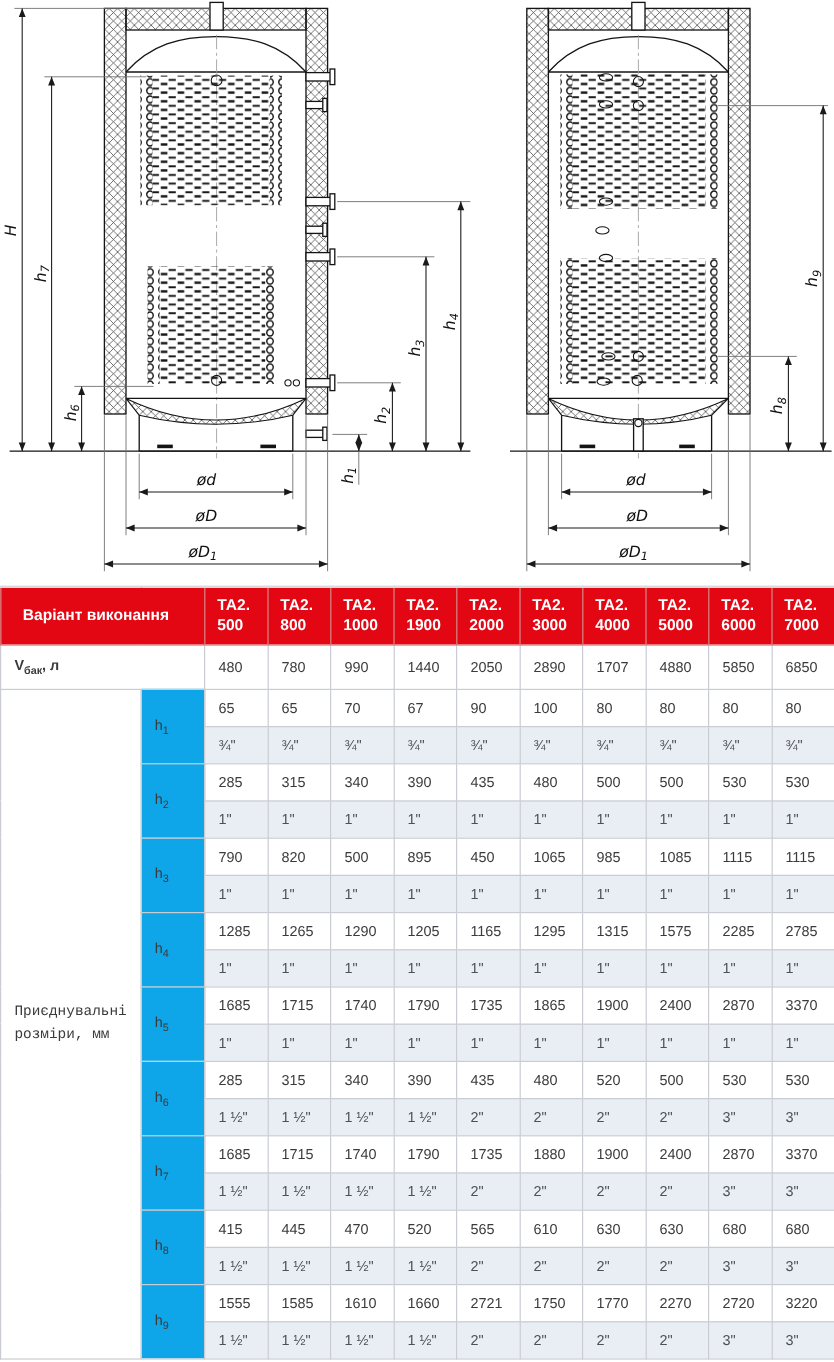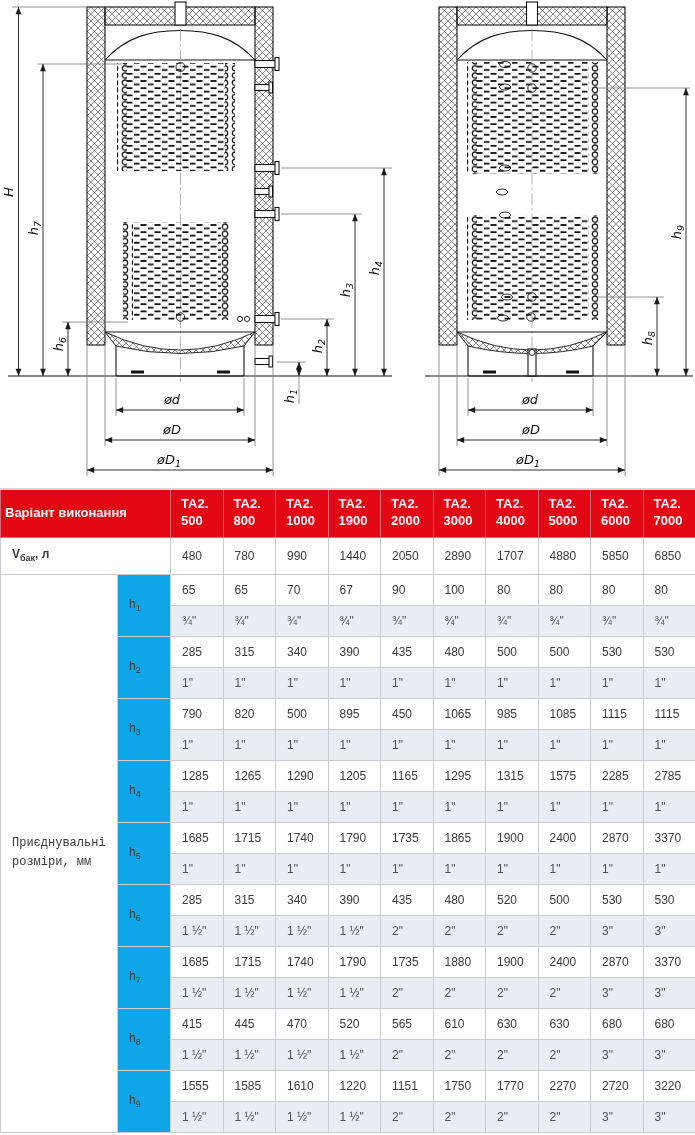--- a/index.html
+++ b/index.html
@@ -19,21 +19,21 @@
   .ext{stroke:#707070;stroke-width:0.75;}
   .dim{stroke:#1a1a1a;stroke-width:0.9;marker-start:url(#aA);marker-end:url(#aA);}
   .dl{font-family:"DejaVu Sans",sans-serif;font-style:italic;font-size:13px;fill:#111;text-anchor:middle;}
   .dl .sb{font-size:9.5px;}
 
   
   table.spec{border-collapse:collapse;table-layout:fixed;width:695px;border-top:2px solid #d9d9d9;}
   table.spec th,table.spec td{border:1px solid #c9cdd3;box-sizing:border-box;}
   table.spec th{background:#e30613;color:#fff;font-size:13px;font-weight:bold;text-align:left;
     vertical-align:middle;padding:4px 3px 4px 10px;height:48px;line-height:1.3;border-color:#d96a6f;}
-  table.spec th.corner{padding-left:4px;}
+  table.spec th.corner{padding-left:18px;}
   table.spec td{font-size:12px;color:#3b3b3b;padding:0 3px 0 11px;vertical-align:middle;}
   .r-vol td{height:37px;margin-left:44px;}
   .r-mm td,.r-in td{height:31px;}
   .r-in td.val{background:#e9edf4;color:#4d5156;}
   td.lblv{font-weight:bold;color:#1f1f1f;}
   td.group{vertical-align:top;padding-top:9px;line-height:1.55;color:#2e2e2e;background:#fff;font-family:Liberation Mono, monospace;}
   td.plbl{vertical-align:top;padding-top:8px;background:#0ea5e9;color:#2e2e2e;}
   sub{font-size:9px;}
   th .m1,th .m2{display:block;}
 </style>
@@ -493,22 +493,22 @@
           <td class="val">2"</td>
           <td class="val">3"</td>
           <td class="val">3"</td>
     </tr>
 
     <tr class="r-mm">
       <td class="plbl" rowspan="2"><span>h</span><sub>9</sub></td>
       <td class="val">1555</td>
           <td class="val">1585</td>
           <td class="val">1610</td>
-          <td class="val">1220</td>
-          <td class="val">1151</td>
+          <td class="val">1660</td>
+          <td class="val">2721</td>
           <td class="val">1750</td>
           <td class="val">1770</td>
           <td class="val">2270</td>
           <td class="val">2720</td>
           <td class="val">3220</td>
     </tr>
     <tr class="r-in">
       <td class="val">1 ½"</td>
           <td class="val">1 ½"</td>
           <td class="val">1 ½"</td>

